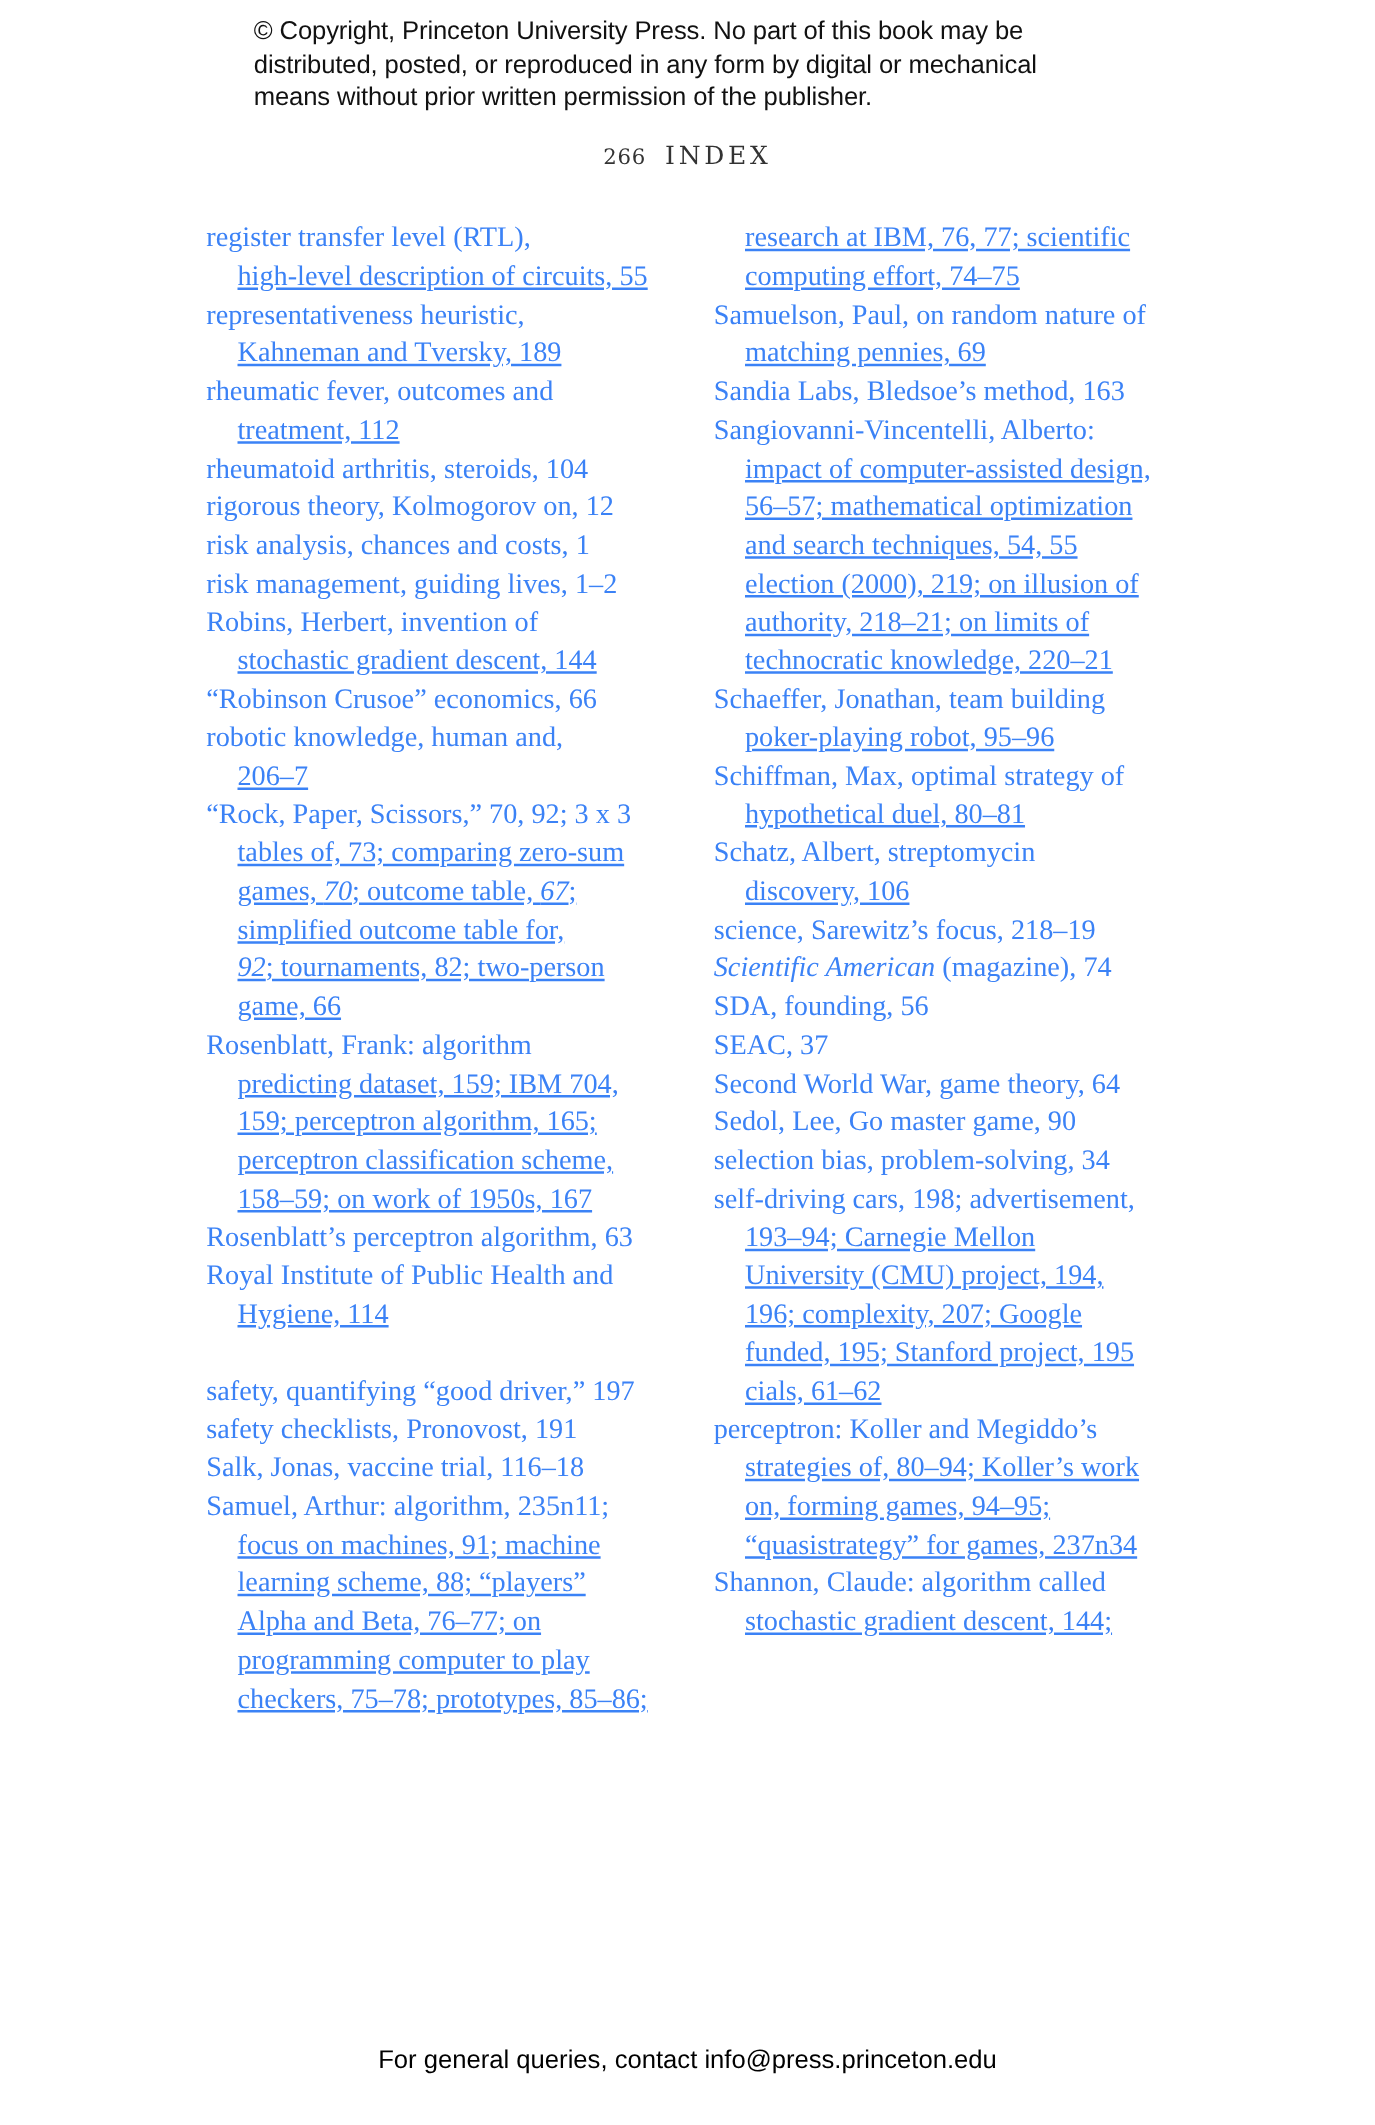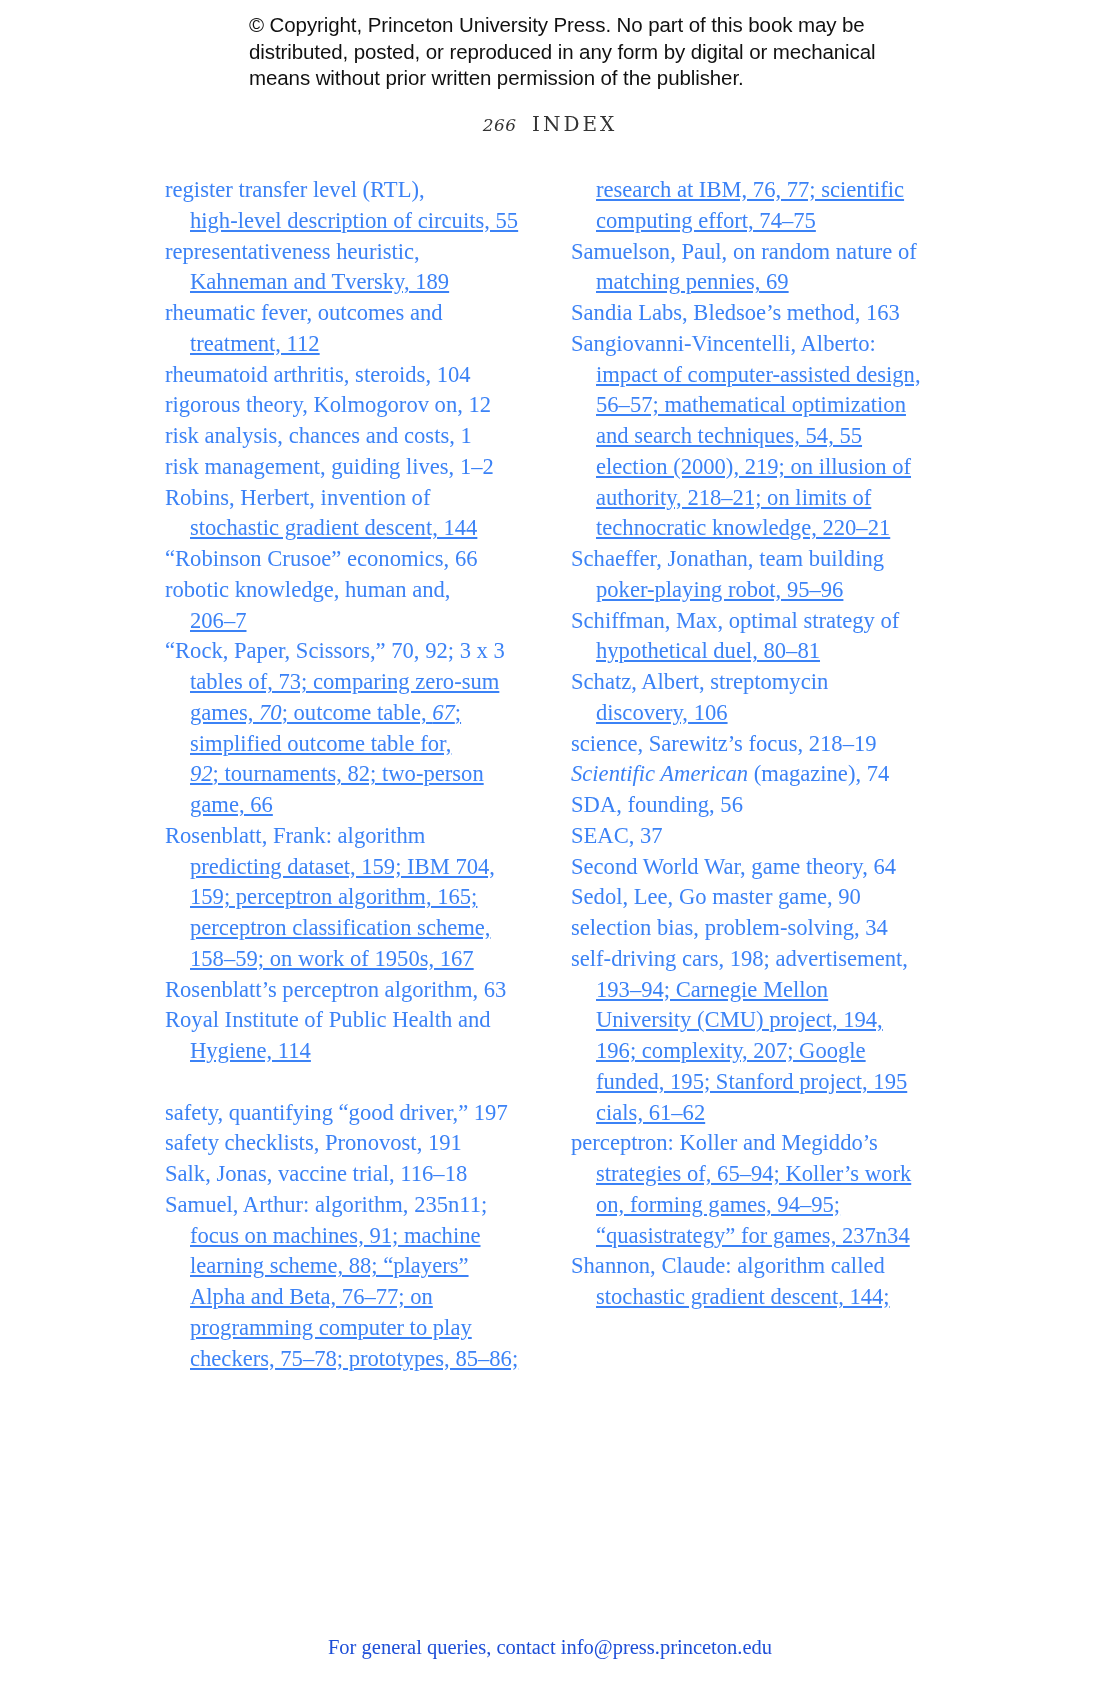--- a/index.html
+++ b/index.html
@@ -1,40 +1,40 @@
 <!DOCTYPE html>
 <html><head>
 <meta charset="utf-8">
 <style>
   html, body { margin: 0; padding: 0; background: #ffffff; }
   body { width: 1100px; height: 1700px; position: relative; overflow: hidden; color: #1c1c1c; }
   .copyright {
     position: absolute; left: 203px; top: 12px; width: 720px;
     font-family: "Liberation Sans", sans-serif; font-size: 20.5px; line-height: 26.5px;
-    color: #111; letter-spacing: -0.1px; margin-left: 46px;
+    color: #111; letter-spacing: -0.1px;
   }
   .running-head {
     position: absolute; left: 0; width: 1100px; top: 112px; text-align: center;
     font-family: "DejaVu Serif", serif; font-size: 17px; color: #333;
   }
-  .running-head .pg { margin-right: 10px; letter-spacing: 0.5px; font-style: italic; }
+  .running-head .pg { margin-right: 10px; letter-spacing: 0.5px; }
   .running-head .sec { letter-spacing: 3px; font-size: 20px; margin-top: 45px; }
   .col {
     position: absolute; top: 175px;
     font-family: "Liberation Serif", serif; font-size: 22.6px; color: #3b82f6;
   }
   .col.left { left: 165px; width: 380px; }
   .col.right { left: 571px; width: 390px; }
   .line { height: 30.75px; line-height: 30.75px; white-space: nowrap; }
   .line.indent { padding-left: 25px; text-decoration: underline; }
   .line.blank { }
   .line i { font-style: italic; }
   .footer {
     position: absolute; left: 0; width: 1100px; top: 1636px; text-align: center;
-    font-family: Liberation Serif, serif; font-size: 20.5px; color: #1d4ed8;
+    font-family: Liberation Sans, sans-serif; font-size: 20.5px; color: #000000;
   }
 </style>
 </head>
 <body>
 
 <div class="copyright">
   <div>© Copyright, Princeton University Press. No part of this book may be</div>
   <div>distributed, posted, or reproduced in any form by digital or mechanical</div>
   <div>means without prior written permission of the publisher.</div>
 </div>
@@ -111,20 +111,20 @@
     <div class="line">Second World War, game theory, 64</div>
     <div class="line">Sedol, Lee, Go master game, 90</div>
     <div class="line">selection bias, problem-solving, 34</div>
     <div class="line">self-driving cars, 198; advertisement,</div>
     <div class="line indent">193–94; Carnegie Mellon</div>
     <div class="line indent">University (CMU) project, 194,</div>
     <div class="line indent">196; complexity, 207; Google</div>
     <div class="line indent">funded, 195; Stanford project, 195</div>
     <div class="line indent">cials, 61–62</div>
     <div class="line">perceptron: Koller and Megiddo’s</div>
-    <div class="line indent">strategies of, 65–94; Koller’s work</div>
+    <div class="line indent">strategies of, 80–94; Koller’s work</div>
     <div class="line indent">on, forming games, 94–95;</div>
     <div class="line indent">“quasistrategy” for games, 237n34</div>
     <div class="line">Shannon, Claude: algorithm called</div>
     <div class="line indent">stochastic gradient descent, 144;</div>
   </div>
 
 <div class="footer">For general queries, contact info@press.princeton.edu</div>
 
 </body></html>

